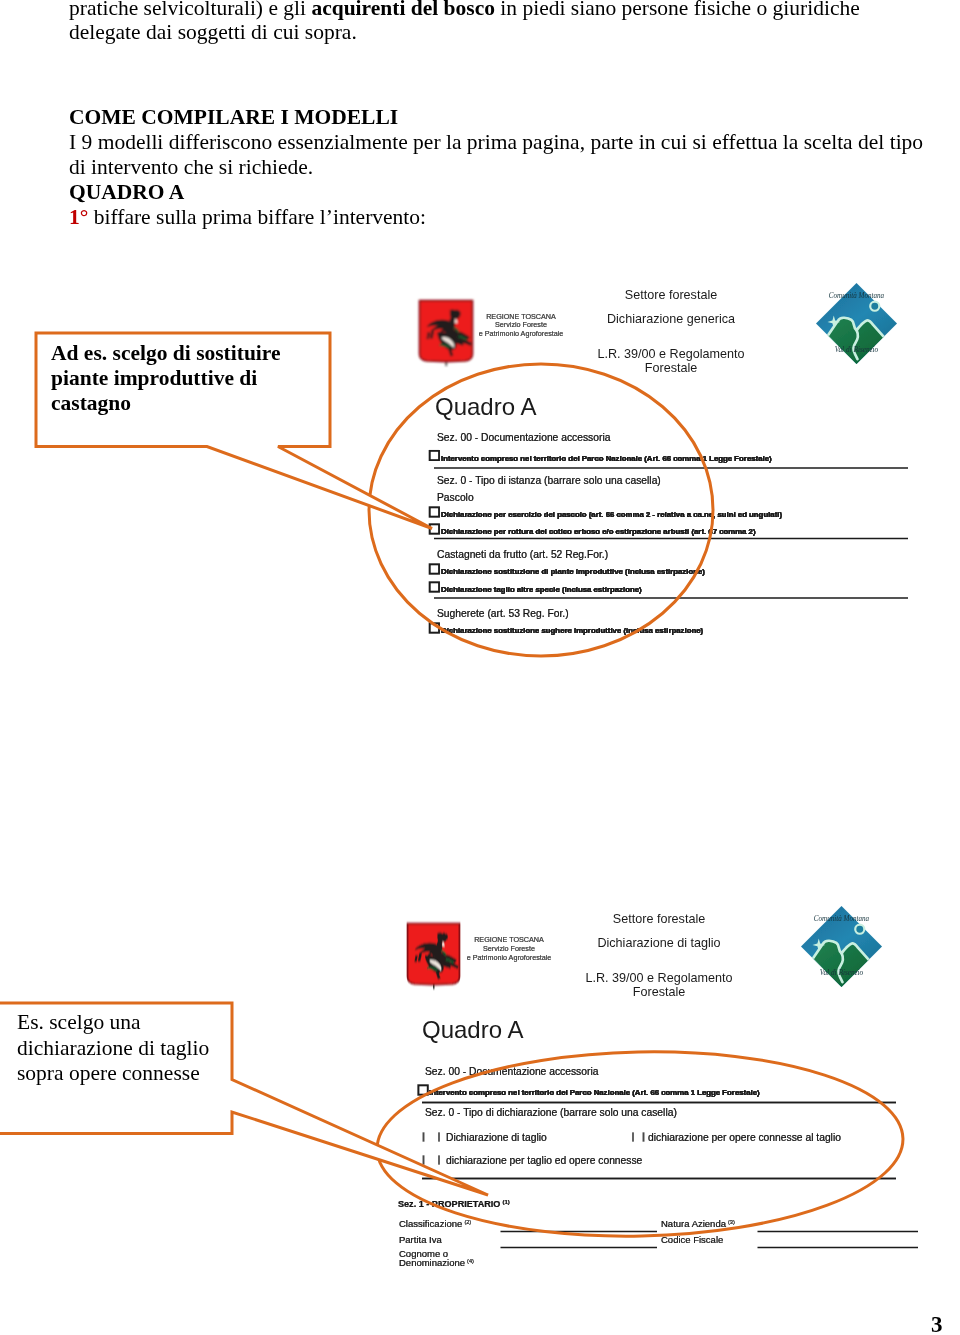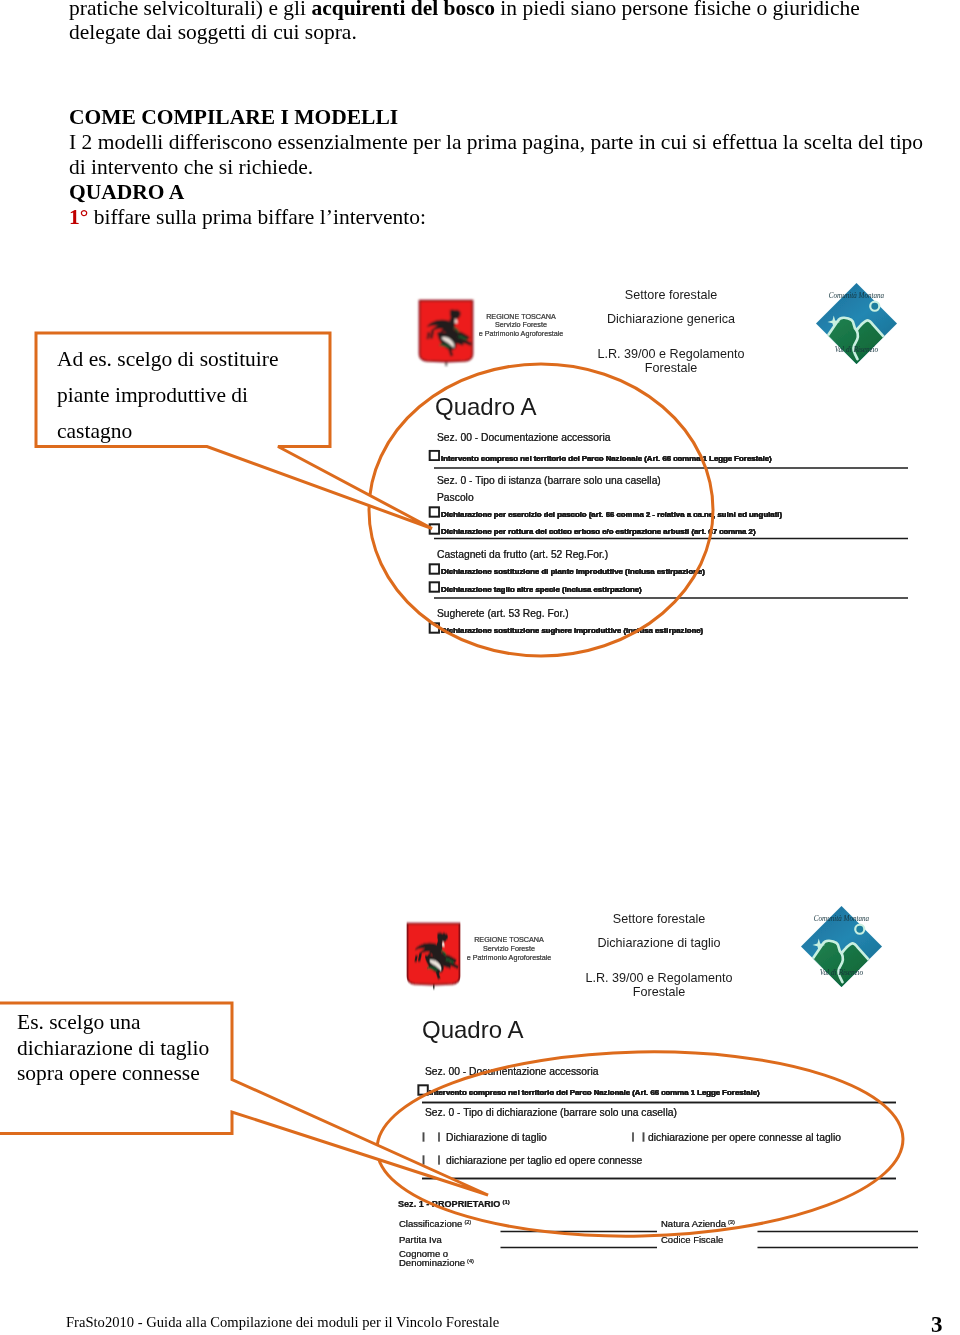--- a/index.html
+++ b/index.html
@@ -15,31 +15,31 @@
 
   #footer{left:66px;top:1310px;font-size:14.6px;font-weight:normal;}
   #pageno{left:931px;top:1312px;font-size:23px;font-weight:bold;}
 
   
   #art{position:absolute;left:0;top:0;}
 
   
   .callout{position:absolute;}
   .callout .ctext{position:absolute;font-size:21.5px;line-height:25px;color:#000;white-space:pre;}
-  #co1 .ctext{left:57px;top:341px;line-height:36px;}
+  #co1 .ctext{left:51px;top:341px;line-height:25px;font-weight:bold;}
   #co2 .ctext{left:17px;top:1010px;line-height:25.5px;}
 </style>
 </head>
 <body>
 
 <div class="page">
 
   <div class="txt" id="intro"><span>pratiche selvicolturali) e gli </span><span class="b">acquirenti del bosco</span><span> in piedi siano persone fisiche o giuridiche delegate dai soggetti di cui sopra.</span></div>
 
-  <div class="txt" id="sec-come"><span class="b">COME COMPILARE I MODELLI</span><br><span>I 2 modelli differiscono essenzialmente per la prima pagina, parte in cui si effettua la scelta del tipo di intervento che si richiede.</span><br><span class="b">QUADRO A</span><br><span class="b red">1°</span><span> biffare sulla prima biffare l’intervento:</span></div>
+  <div class="txt" id="sec-come"><span class="b">COME COMPILARE I MODELLI</span><br><span>I 9 modelli differiscono essenzialmente per la prima pagina, parte in cui si effettua la scelta del tipo di intervento che si richiede.</span><br><span class="b">QUADRO A</span><br><span class="b red">1°</span><span> biffare sulla prima biffare l’intervento:</span></div>
 
   <svg id="art" width="960" height="1335" viewBox="0 0 960 1335">
 <g>
 <defs>
           <filter id="softscan" x="-10%" y="-10%" width="120%" height="120%">
             <feGaussianBlur stdDeviation="0.8"></feGaussianBlur>
           </filter>
           <filter id="scanblur" x="-5%" y="-30%" width="110%" height="160%">
             <feGaussianBlur stdDeviation="0.42" result="b"></feGaussianBlur>
             <feComponentTransfer in="b">
@@ -269,16 +269,15 @@
     <div class="ctext">Ad es. scelgo di sostituire
 piante improduttive di
 castagno</div>
   </div>
   <div class="callout" id="co2">
     <div class="ctext">Es. scelgo una
 dichiarazione di taglio
 sopra opere connesse</div>
   </div>
 
-  <div class="txt" id="footer">FraSto2010 - Guida alla Compilazione dei moduli per il Vincolo Forestale</div>
   <div class="txt" id="pageno">3</div>
 
 </div>
 
 </body></html>

